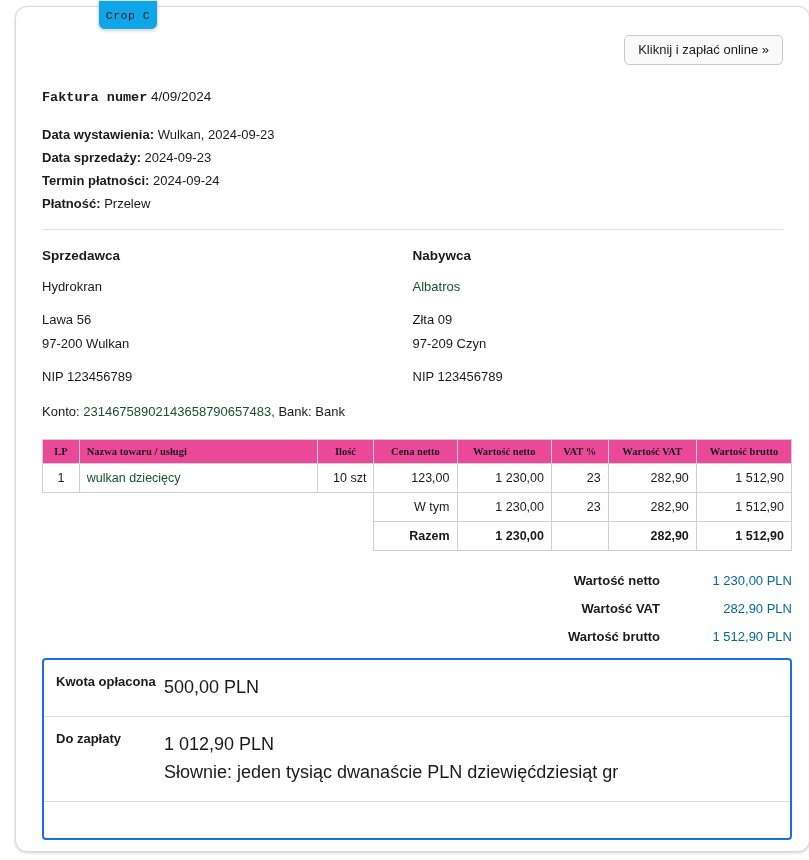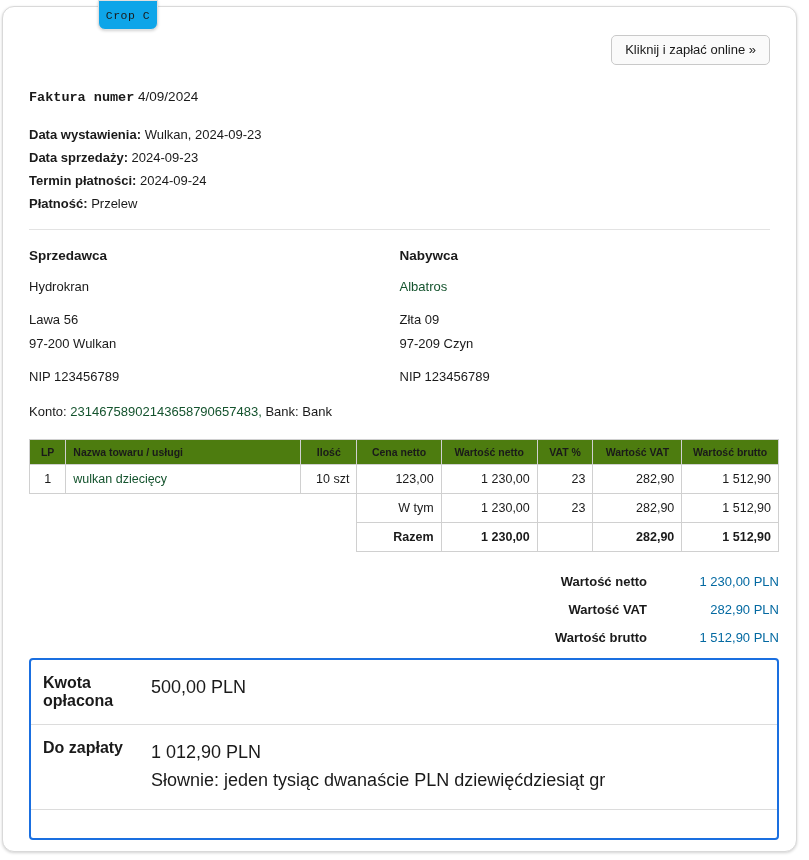--- a/index.html
+++ b/index.html
@@ -13,21 +13,21 @@
     font-family: "Liberation Sans", sans-serif;
     font-size: 13px;
     color: #222222;
     position: relative;
     overflow: hidden;
   }
 
   
   #invoice-card {
     position: absolute;
-    left: 2px;
+    left: 15px;
     top: 6px;
     width: 795px;
     height: 846px;
     background: #ffffff;
     border: 1px solid #d9d9d9;
     border-radius: 12px;
     box-shadow: 0 1px 3px rgba(0,0,0,0.18);
     box-sizing: border-box;
     overflow: hidden;
   }
@@ -147,27 +147,28 @@
 
   
   table.items {
     margin-top: 20px;
     border-collapse: collapse;
     width: 750px;
     font-size: 12px;
   }
   table.items th {
     border: 1px solid #d0d0d0;
-    background: #4d7c0f;
+    background: #ec4899;
     font-size: 10.5px;
     font-weight: bold;
     padding: 6px 7px;
     color: #1a1a1a;
     text-align: center;
     white-space: nowrap;
+    font-family: Liberation Serif, serif;
   }
   table.items th.th-lp { width: 26px; }
   table.items th.th-name { text-align: left; width: 285px; }
   table.items th.th-qty { width: 46px; }
   table.items th.th-net { width: 78px; }
   table.items th.th-netval { width: 88px; }
   table.items th.th-vatp { width: 46px; }
   table.items th.th-vatval { width: 80px; }
   table.items th.th-gross { width: 86px; }
 
@@ -236,21 +237,21 @@
     border-bottom: 1px solid #dcdcdc;
     box-sizing: border-box;
   }
   .pay-row-line:last-child {
     border-bottom: none;
   }
   .pay-label {
     width: 120px;
     padding: 14px 0 14px 12px;
     font-weight: bold;
-    font-size: 16px;
+    font-size: 13px;
     color: #1a1a1a;
     box-sizing: border-box;
   }
   .pay-value {
     padding: 14px 0 14px 0;
     font-size: 18px;
     color: #1a1a1a;
     line-height: 1.55;
     box-sizing: border-box;
   }

